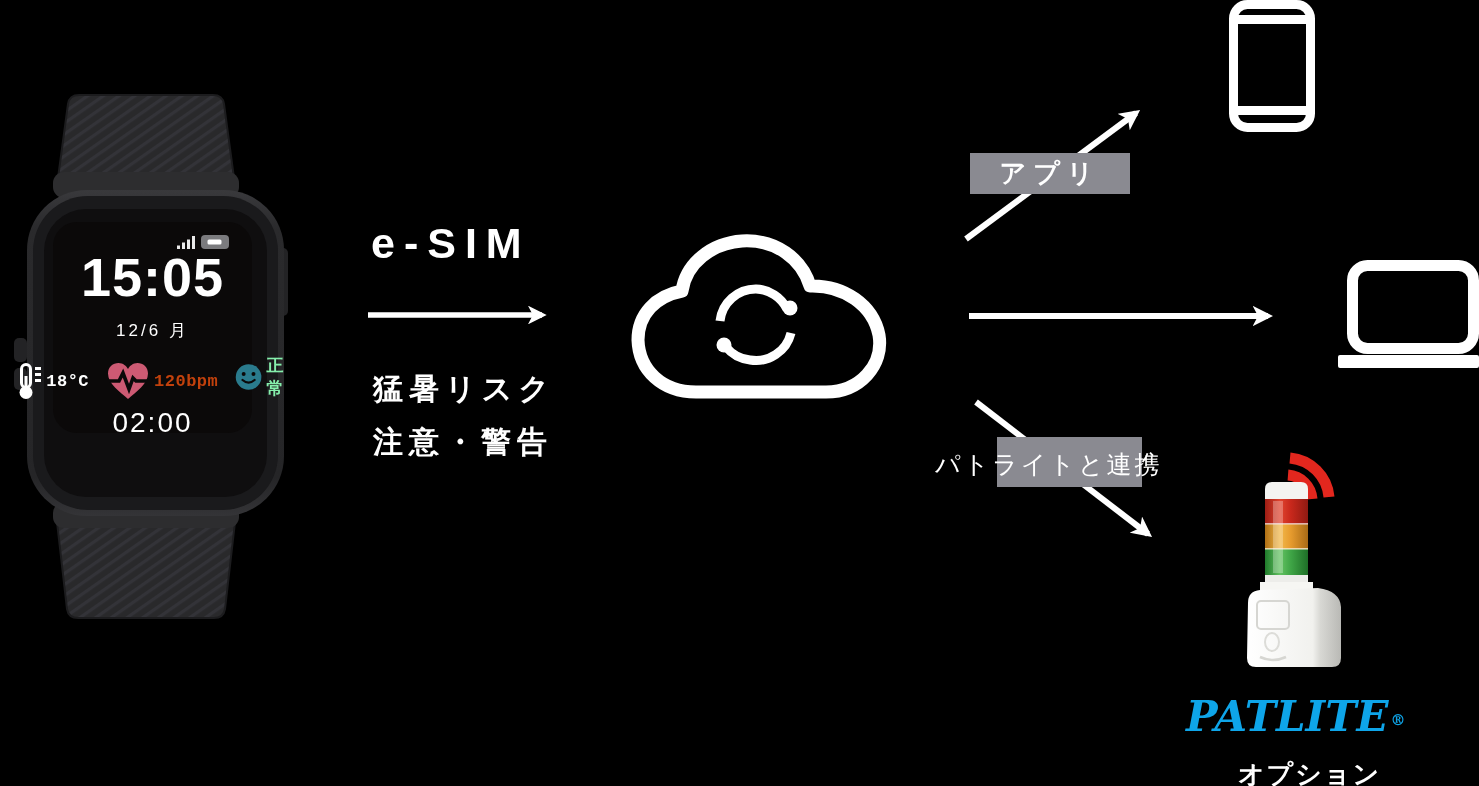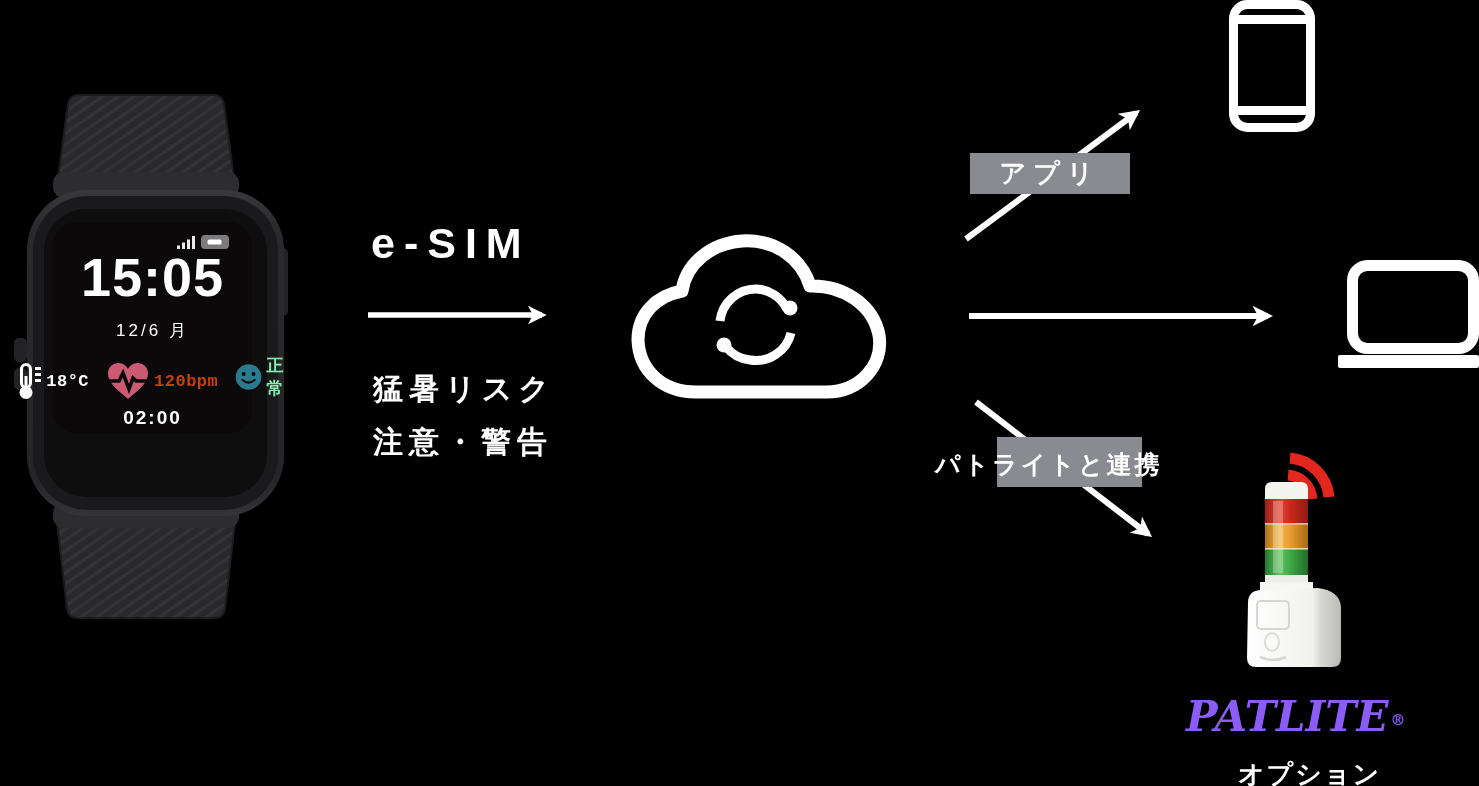--- a/index.html
+++ b/index.html
@@ -13,38 +13,38 @@
                 align-items:center;color:#fff;}
   .statusbar{align-self:flex-end;margin:13px 23px 0 0;display:flex;align-items:flex-end;gap:5px;height:14px;}
   .watch-time{font-size:54px;font-weight:700;line-height:1;letter-spacing:1px;margin-top:1px;}
   .watch-date{font-size:17px;font-weight:400;letter-spacing:3px;margin-top:15px;}
   .metrics{display:flex;gap:17px;margin-top:12px;align-items:flex-end;}
   .metric{display:flex;flex-direction:row;align-items:center;gap:4px;font-family:Liberation Mono, monospace;}
   .metric-value{font-size:17px;font-weight:700;letter-spacing:0.5px;}
   .metric-temp  .metric-value{color:#ffffff;}
   .metric-heart .metric-value{color:#c2410c;}
   .metric-state .metric-value{color:#86efac;}
-  .watch-timer{font-size:19px;font-weight:700;letter-spacing:2px;margin-top:7px;}
+  .watch-timer{font-size:28px;font-weight:400;letter-spacing:2px;margin-top:7px;}
 
   
   .esim-label{left:371px;top:219px;color:#fff;font-size:43px;font-weight:700;letter-spacing:9px;}
   .risk-lines{left:373px;top:372px;display:flex;flex-direction:column;gap:20px;}
   .risk-line{color:#fff;font-size:30px;font-weight:700;letter-spacing:6px;line-height:1.1;white-space:nowrap;}
 
   
   .glabel{background:#8a8a91;color:#fff;font-weight:700;display:flex;align-items:center;
           justify-content:center;white-space:nowrap;}
   .glabel-app{left:970px;top:153px;width:160px;height:41px;font-size:26px;letter-spacing:7px;}
   .glabel-admin{left:1037px;top:288px;width:175px;height:48px;font-size:27px;letter-spacing:5px;}
   .glabel-patlite{left:997px;top:437px;width:145px;height:50px;}
   .glabel-patlite .overflow-label{position:absolute;left:-62px;top:11px;color:#fff;font-size:25px;
-          font-weight:700;letter-spacing:3px;white-space:nowrap;}
-
-  
-  .patlite-brand{left:1186px;top:692px;color:#8b5cf6;
+          font-weight:400;letter-spacing:3px;white-space:nowrap;}
+
+  
+  .patlite-brand{left:1186px;top:692px;color:#0ea5e9;
                  font-family:"DejaVu Serif","Liberation Serif",serif;
                  font-style:italic;font-weight:700;font-size:42px;letter-spacing:0px;white-space:nowrap;}
   .patlite-mark{font-size:15px;font-style:normal;vertical-align:6px;margin-left:2px;}
   .patlite-caption{left:1238px;top:757px;color:#fff;font-size:26px;font-weight:700;letter-spacing:2px;}
 </style>
 </head>
 <body>
 
 <div class="canvas">
 

